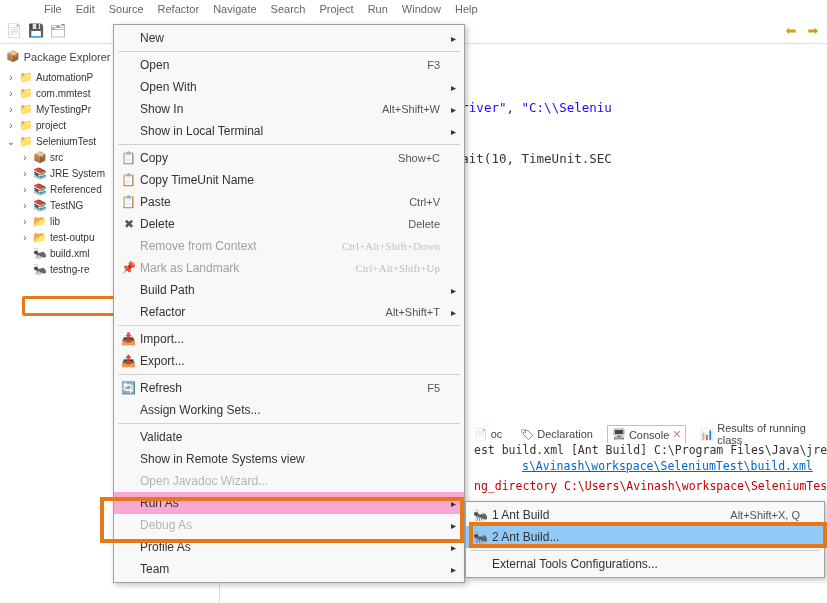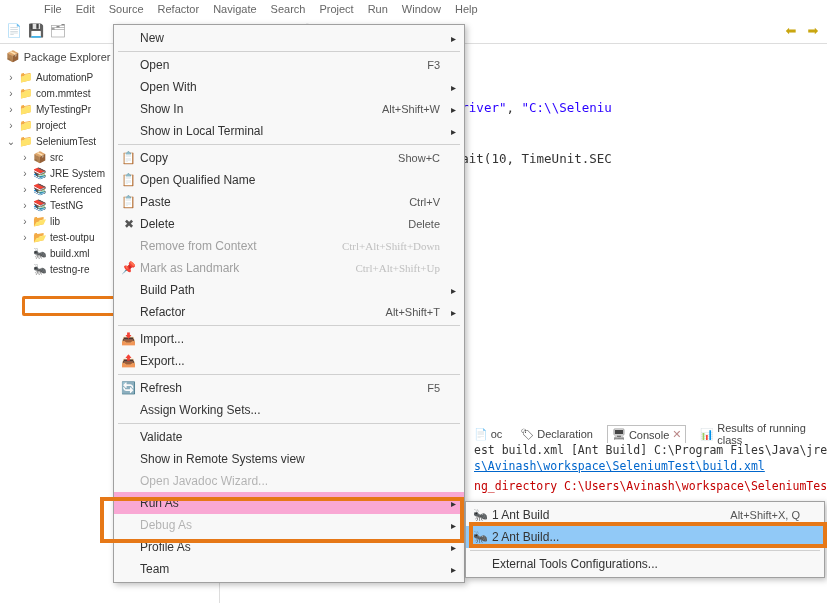--- a/index.html
+++ b/index.html
@@ -35,21 +35,21 @@
 .cm-sep { height: 1px; background: #d0d0d0; margin: 2px 4px; }
 .run-as-box { position: absolute; left: 100px; top: 497px; width: 364px; height: 46px; border: 4px solid #e67817; z-index: 150; pointer-events: none; }
 .submenu { position: absolute; left: 465px; top: 501px; width: 360px; background: #f8f8f8; border: 1px solid #a0a0a0; box-shadow: 2px 2px 6px rgba(0,0,0,0.25); z-index: 120; padding: 2px 0; }
 .submenu .cm-row.selected { background: #91c9f7; }
 .submenu-box { position: absolute; left: 469px; top: 522px; width: 358px; height: 26px; border: 4px solid #e67817; z-index: 160; pointer-events: none; }
 .bottom-tabs { position: absolute; left: 470px; top: 420px; right: 0; display: flex; align-items: center; gap: 10px; font-size: 11px; color: #444; }
 .bottom-tabs .tab { display: flex; align-items: center; gap: 3px; padding: 2px 4px; }
 .bottom-tabs .tab.active { background: #fff; border: 1px solid #c0c0c0; border-bottom: none; }
 .console-body { position: absolute; left: 470px; top: 442px; right: 0; font-family: Consolas, monospace; font-size: 11.5px; line-height: 16px; }
 .console-line { padding-left: 4px; white-space: pre; }
-.console-line a { color: #0066cc; text-decoration: underline; }
+.console-line a { color: #0066cc; text-decoration: underline; margin-left: 48px; }
 .err { color: #c40000; }
 .ant-icon { color: #c96; }
 </style>
 </head>
 <body>
 
 <div class="menubar">
   <span>File</span>
   <span>Edit</span>
   <span>Source</span>
@@ -203,21 +203,21 @@
       <span class="cm-arrow">▸</span>
     </div>
     <div class="cm-sep"></div>
     <div class="cm-row">
       <span class="cm-icon">📋</span>
       <span class="cm-label">Copy</span>
       <span class="cm-short">Show+C</span>
     </div>
     <div class="cm-row">
       <span class="cm-icon">📋</span>
-      <span class="cm-label">Open Qualified Name</span>
+      <span class="cm-label">Copy TimeUnit Name</span>
     </div>
     <div class="cm-row">
       <span class="cm-icon">📋</span>
       <span class="cm-label">Paste</span>
       <span class="cm-short">Ctrl+V</span>
     </div>
     <div class="cm-row">
       <span class="cm-icon">✖</span>
       <span class="cm-label">Delete</span>
       <span class="cm-short">Delete</span>

